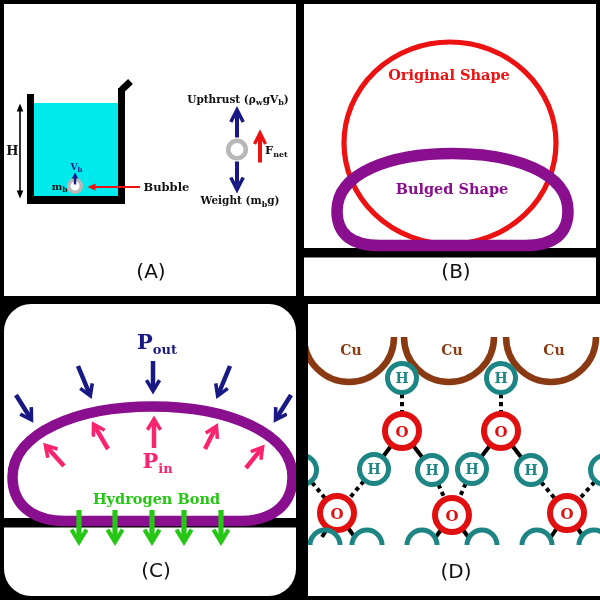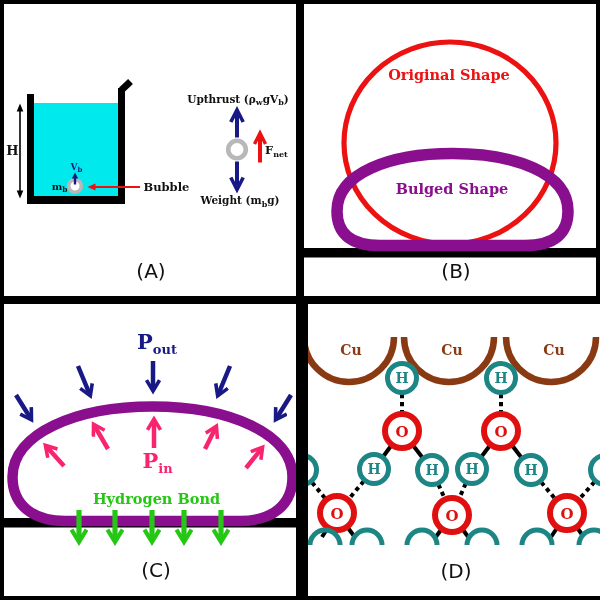--- a/index.html
+++ b/index.html
@@ -1,20 +1,20 @@
 <!DOCTYPE html>
 <html><head>
 <meta charset="utf-8">
 <style>
   html,body{margin:0;padding:0;}
   body{width:600px;height:600px;background:#000;position:relative;font-family:"DejaVu Serif",serif;}
   .panel{position:absolute;background:#fff;width:292px;height:292px;overflow:hidden;}
   #panelA{left:4px;top:4px;}
   #panelB{left:304px;top:4px;}
-  #panelC{left:4px;top:304px;}
+  #panelC{left:4px;top:304px;border-radius:27px;}
   #panelD{left:308px;top:304px;}
   svg{display:block;}
   text{font-family:"DejaVu Serif",serif;font-weight:bold;}
   .caption{font-family:"DejaVu Sans",sans-serif;font-weight:normal;font-size:20px;fill:#111;}
 </style>
 </head>
 <body>
 
 <div class="panel" id="panelA">
 <svg viewBox="0 0 292 292" width="292" height="292">

